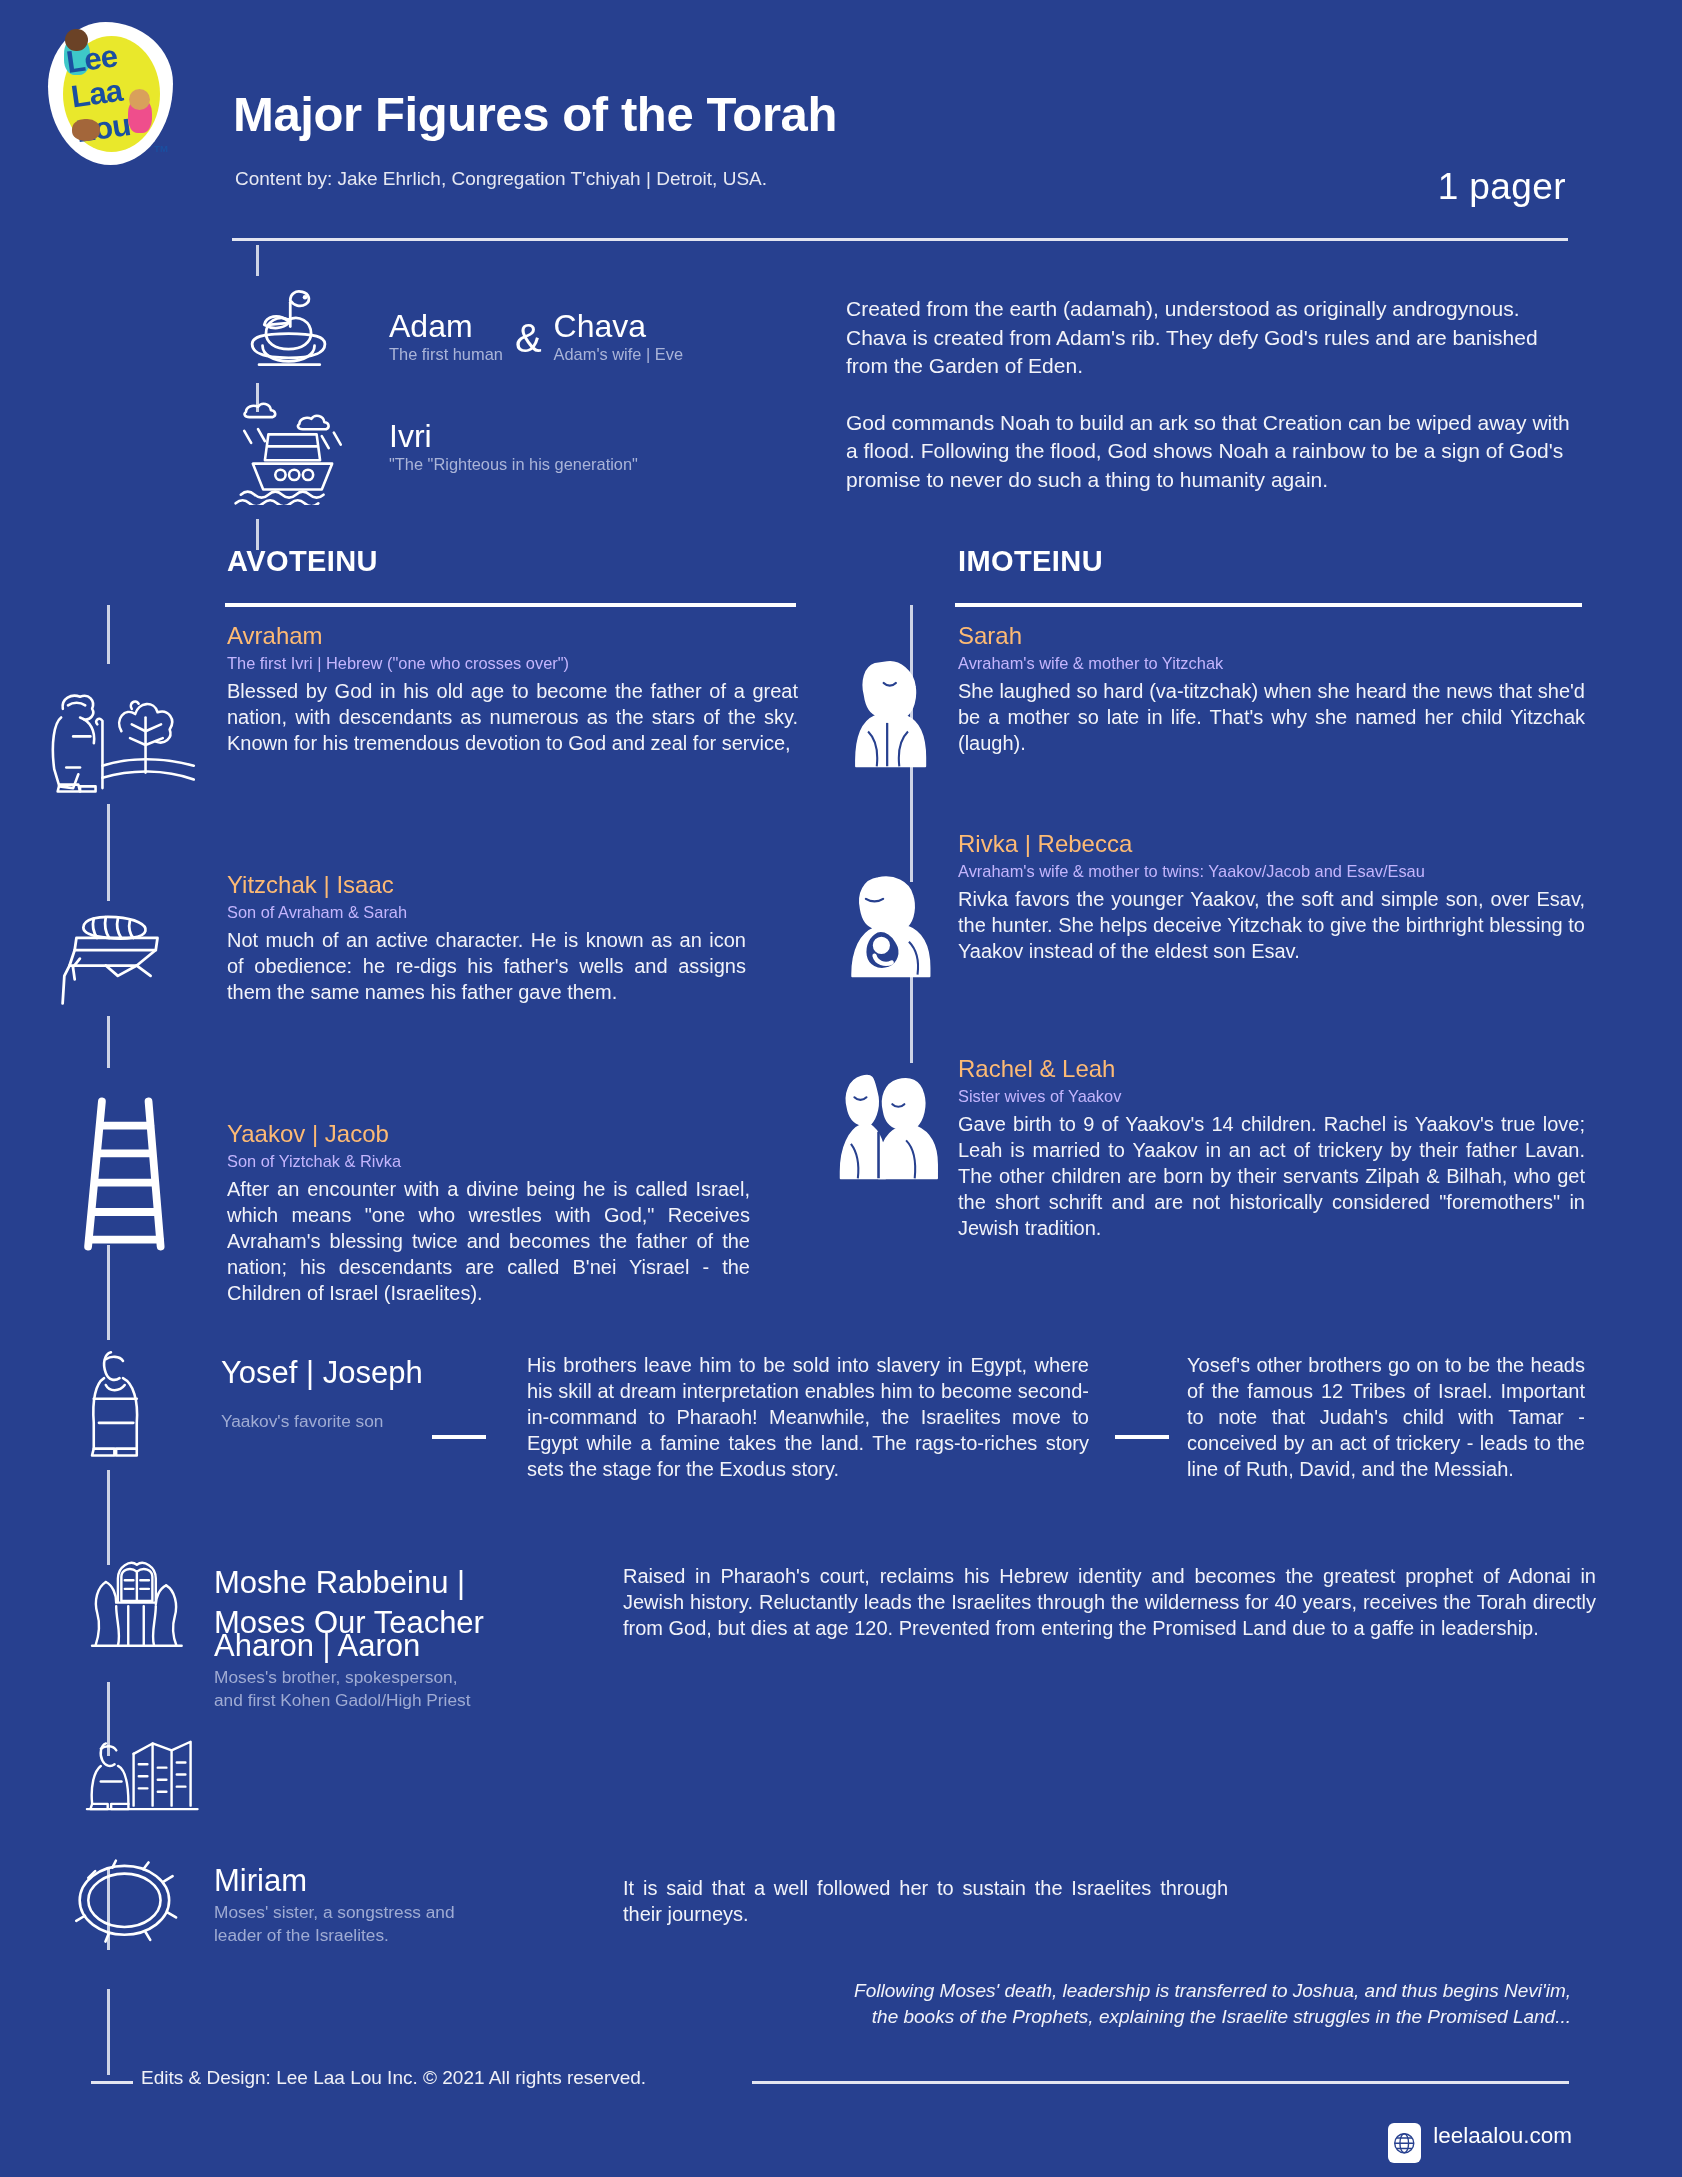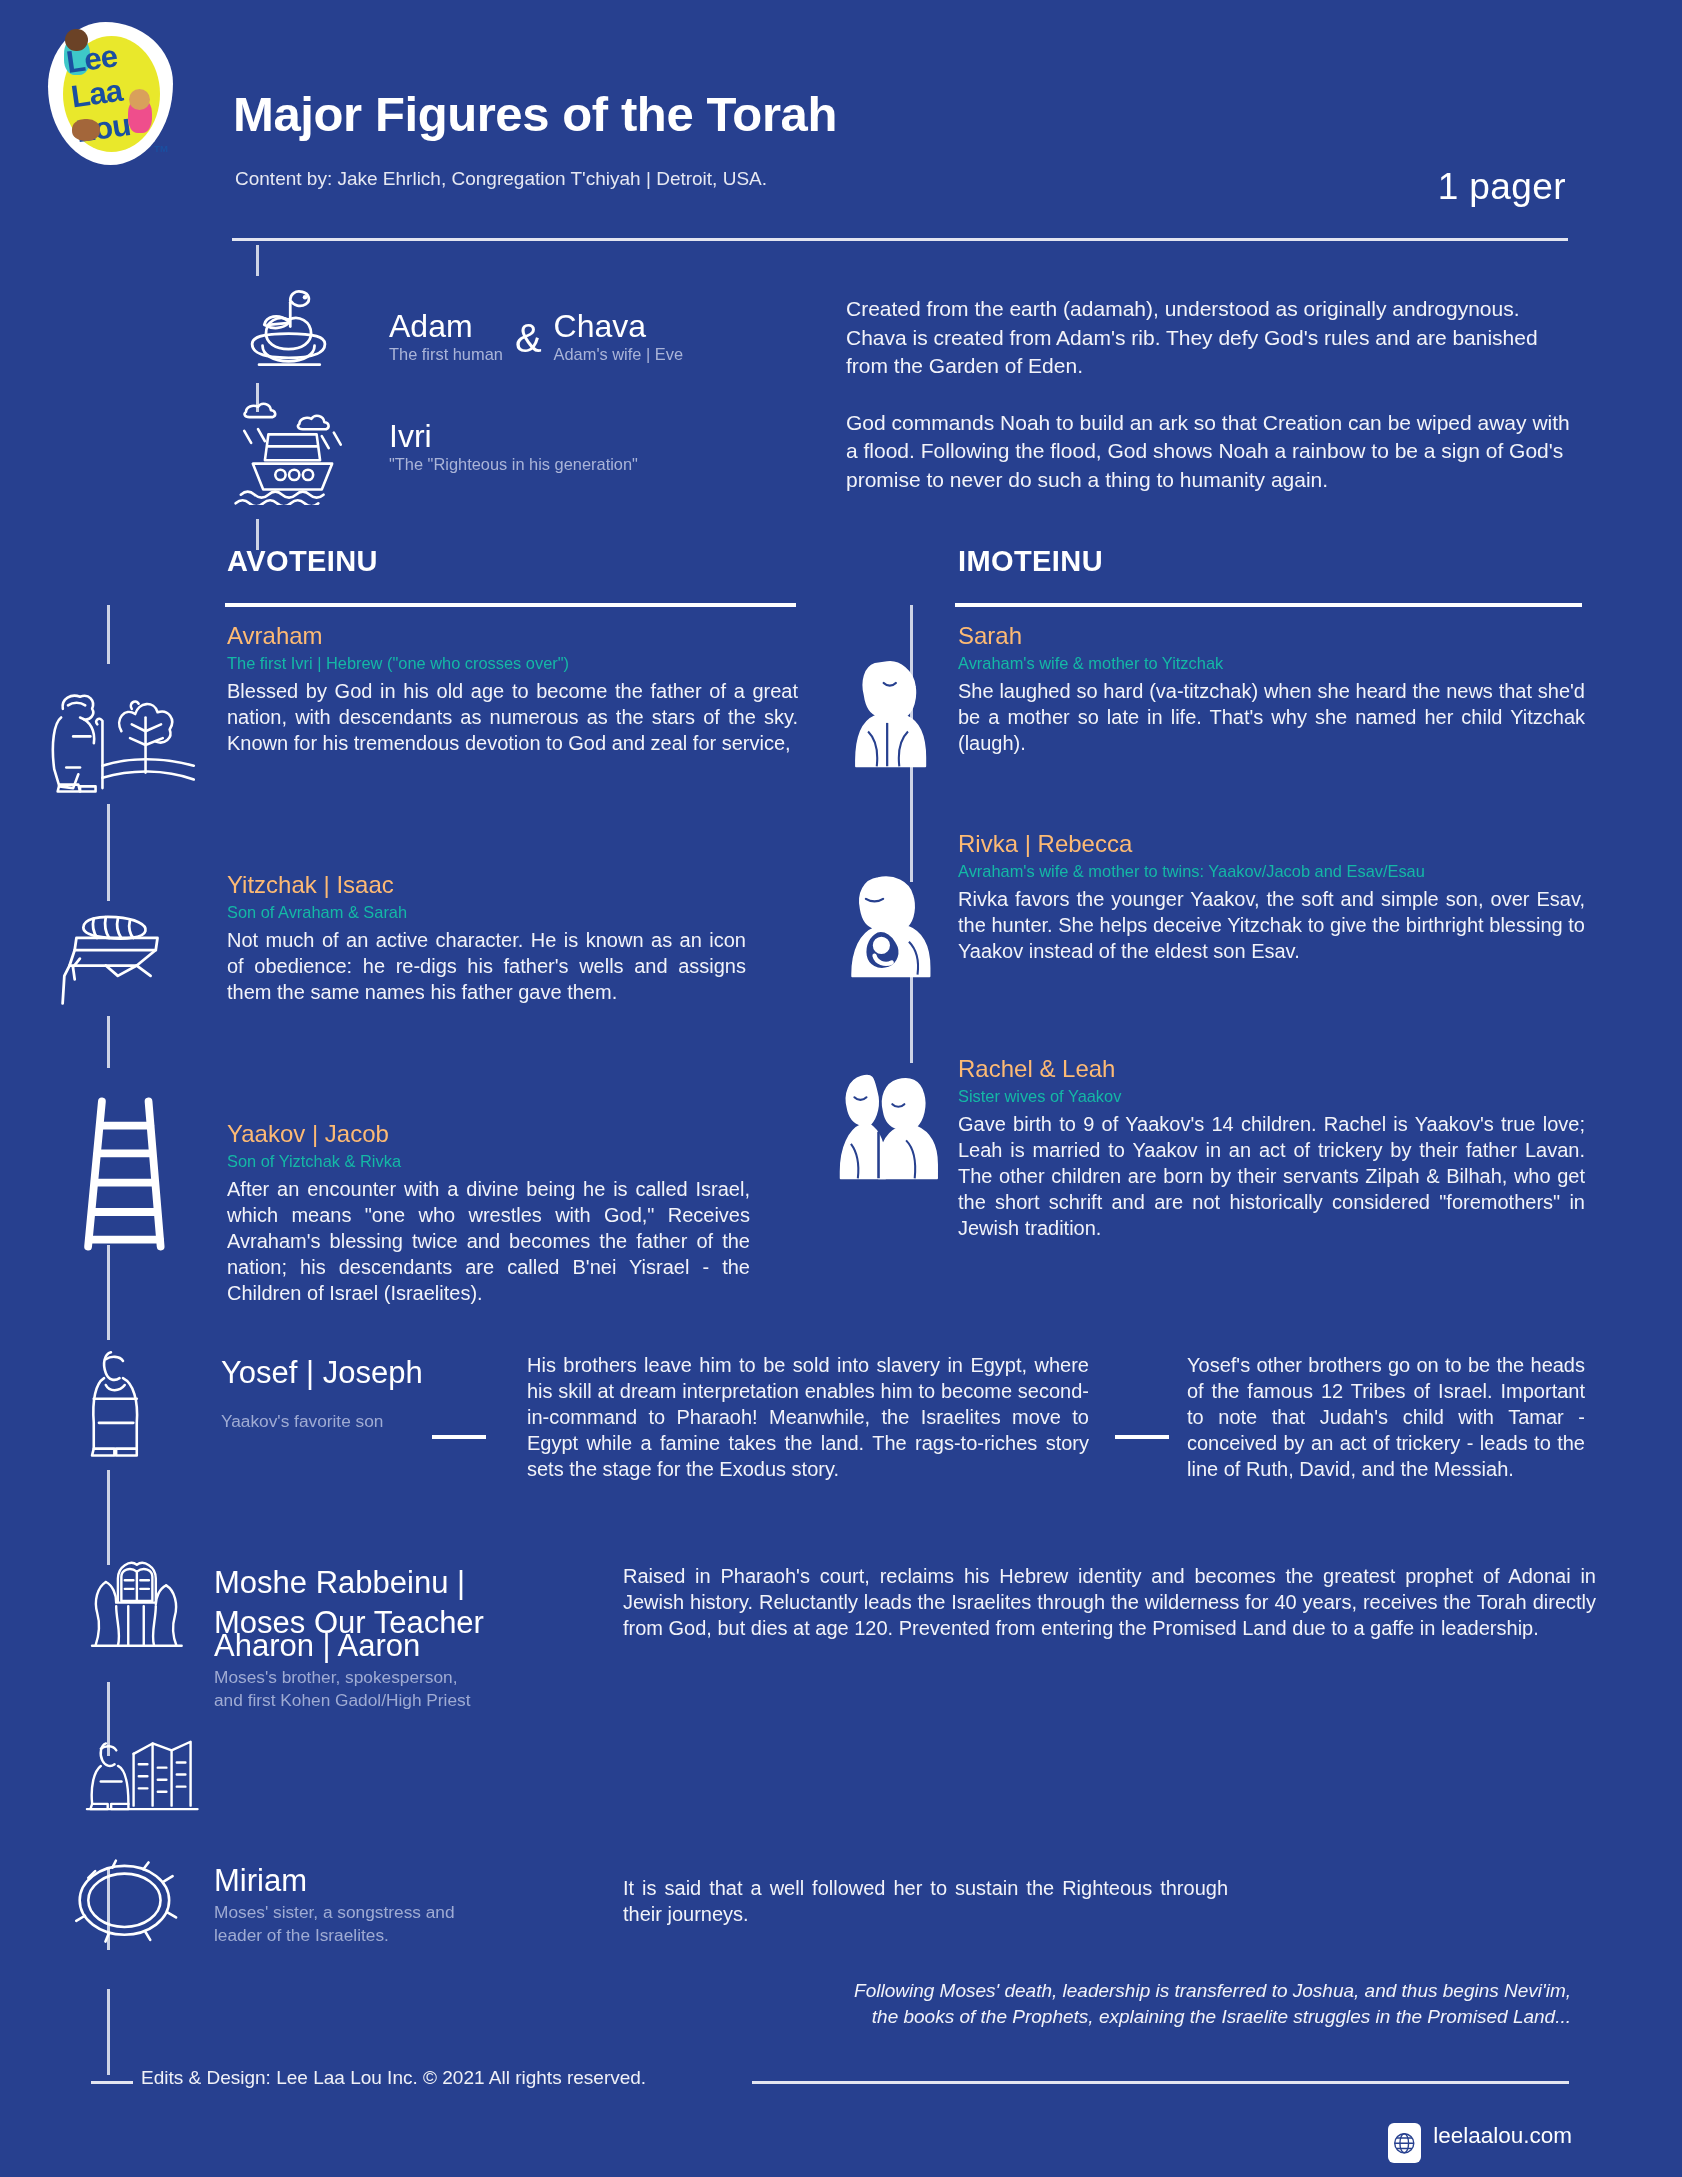--- a/index.html
+++ b/index.html
@@ -187,21 +187,21 @@
   .entry { position: absolute; }
   .entry .name {
     font-size: 24px;
     line-height: 35px;
     color: #fdba74;
     white-space: nowrap;
   }
   .entry .sub {
     font-size: 16.4px;
     line-height: 21.6px;
-    color: #14b8a6;
+    color: #c4b5fd;
   }
   .entry .body {
     margin-top: 3.5px;
     font-size: 20px;
     line-height: 26px;
     color: #f2f3f9;
     text-align: justify;
     text-justify: inter-word;
   }
 
@@ -566,21 +566,21 @@
       <path d="M20 22 L28 14 M48 10 L52 2 M84 12 L90 4 M108 26 L118 20 M112 62 L122 68 M86 84 L92 94 M44 86 L40 96 M16 66 L6 72"></path>
     </svg>
   </div>
 
   <div class="entry" style="left:214px; top:1861px; width:363px;">
     <div class="wide-name">Miriam</div>
     <div class="wide-sub">Moses' sister, a songstress and</div>
     <div class="wide-sub">leader of the Israelites.</div>
   </div>
   <div class="entry" style="left:623px; top:1875px; width:605px;">
-    <div class="body" style="margin-top:0;">It is said that a well followed her to sustain the Righteous through their journeys.</div>
+    <div class="body" style="margin-top:0;">It is said that a well followed her to sustain the Israelites through their journeys.</div>
   </div>
 
   <div class="closing-note">Following Moses' death, leadership is transferred to Joshua, and thus begins Nevi'im, the books of the Prophets, explaining the Israelite struggles in the Promised Land...</div>
 
   <div class="footer-rule-left"></div>
   <div class="copyright">Edits &amp; Design: Lee Laa Lou Inc. © 2021 All rights reserved.</div>
   <div class="footer-rule-right"></div>
 
   <div class="site">
     <span class="globe-badge">

